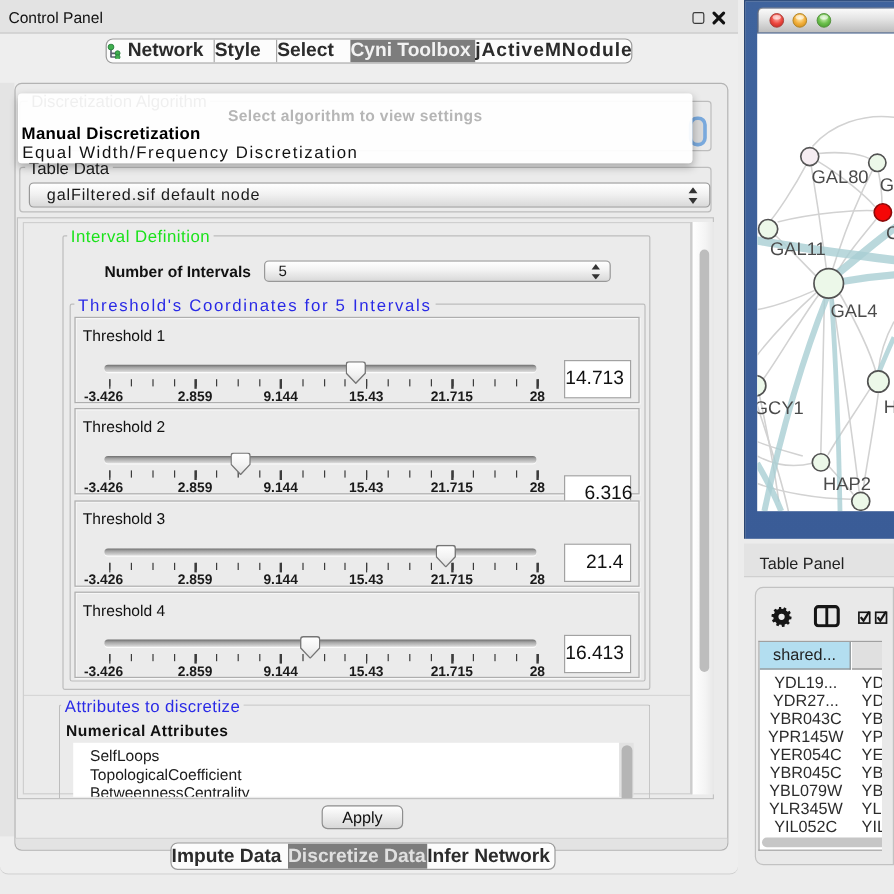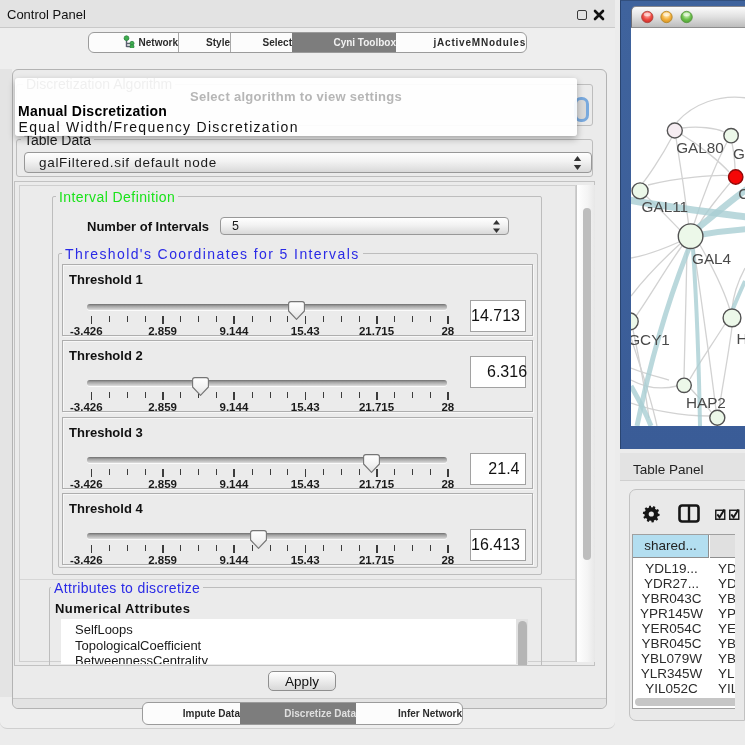--- a/index.html
+++ b/index.html
@@ -6,31 +6,31 @@
   html,body { width:745px; height:745px; background:#ececec; font-family:"Liberation Sans", sans-serif; overflow:hidden; }
   .abs { position:absolute; }
   #page { position:relative; width:745px; height:745px; }
   .grouptitle { position:absolute; font-size:14px; background:#ebebeb; padding:0 3px; line-height:14px; }
   .gbox { position:absolute; border:1px solid #bdbdbd; border-radius:3px; }
   .combo { position:absolute; border:1px solid #989898; border-radius:4px;
            background:linear-gradient(180deg,#ffffff 0%,#f2f2f2 45%,#d9d9d9 100%); }
   .combo .ctext { position:absolute; left:14px; top:0; font-size:13px; color:#1a1a1a; }
   .rowpanel { position:absolute; border:1px solid #aeaeae; background:#ebebeb;
               box-shadow: inset 1px 1px 0 #f7f7f7, 1px 1px 0 #f7f7f7; }
-  .rowtitle { position:absolute; left:6px; top:7px; font-size:13px; font-weight:bold; color:#111; }
+  .rowtitle { position:absolute; left:6px; top:7px; font-size:13px; font-weight:normal; color:#111; }
   .track { position:absolute; height:5.5px; border-radius:3px;
            background:linear-gradient(180deg,#6e6e6e 0%,#a3a3a3 35%,#c6c6c6 75%,#dedede 100%);
            box-shadow:0 1px 0 rgba(255,255,255,0.8); }
   .tick { position:absolute; width:1px; background:#3c3c3c; }
   .tlabel { position:absolute; width:64px; text-align:center; font-size:11.5px; font-weight:bold; color:#1a1a1a; }
   .tfield { position:absolute; width:56px; height:32px; background:#fff; border:1px solid #a2a2a2;
             font-size:16px; color:#111; text-align:right; padding-right:5.5px; line-height:30px; }
   .tabbar { position:absolute; display:flex; border:1px solid #9b9b9b; border-radius:6px;
             background:#fcfcfc; overflow:hidden; }
-  .tab { font-size:10px; font-weight:bold; color:#2b2b2b; text-align:right; }
+  .tab { font-size:16px; font-weight:bold; color:#2b2b2b; text-align:left; }
   .tabsel { background:#7d7d7d; color:#f2f2f2; }
   svg { display:block; }
 </style>
 </head>
 <body>
 <div id="page">
 
   <div class="abs" style="left:0;top:0;width:615px;height:729px;background:#eeeeee;border-bottom:1px solid #cfcfcf;border-radius:0 0 7px 7px;"></div>
   <div class="abs" style="left:0;top:0;width:615px;height:28px;background:#e3e3e3;border-bottom:1px solid #c9c9c9;"></div>
   <div class="abs" style="left:7px;top:7px;font-size:13px;color:#111;">Control Panel</div>
@@ -184,21 +184,21 @@
       <svg class="abs" style="left:192px;top:377px;" width="17" height="19" viewBox="0 0 17 19">
         <defs>
           <linearGradient id="th1" x1="0" y1="0" x2="0" y2="1">
             <stop offset="0" stop-color="#ffffff"></stop>
             <stop offset="0.55" stop-color="#f2f2f2"></stop>
             <stop offset="1" stop-color="#e0e0e0"></stop>
           </linearGradient>
         </defs>
         <path d="M2.8,0.6 H14.2 Q16.4,0.6 16.4,2.8 V10 L8.5,18.4 L0.6,10 V2.8 Q0.6,0.6 2.8,0.6 Z" fill="url(#th1)" stroke="#757575" stroke-width="1.1" stroke-linejoin="round"></path>
       </svg>
-      <div class="tfield" style="left:470px;top:356px;padding-left:16px;">6.316</div>
+      <div class="tfield" style="left:470px;top:396px;padding-left:16px;">6.316</div>
       <div class="rowpanel" style="left:62px;top:417px;width:471px;height:72px;">
         <div class="rowtitle">Threshold 3</div>
       </div>
       <div class="track" style="left:87px;top:457px;width:360px;"></div>
       <div class="tick" style="left:91.3px;top:469px;height:5.5px;"></div>
       <div class="tick" style="left:109.1px;top:469px;height:5.5px;"></div>
       <div class="tick" style="left:126.9px;top:469px;height:5.5px;"></div>
       <div class="tick" style="left:144.8px;top:469px;height:5.5px;"></div>
       <div class="tick" style="left:162.6px;top:469px;height:5.5px;"></div>
       <div class="tick" style="left:180.4px;top:469px;height:5.5px;"></div>

